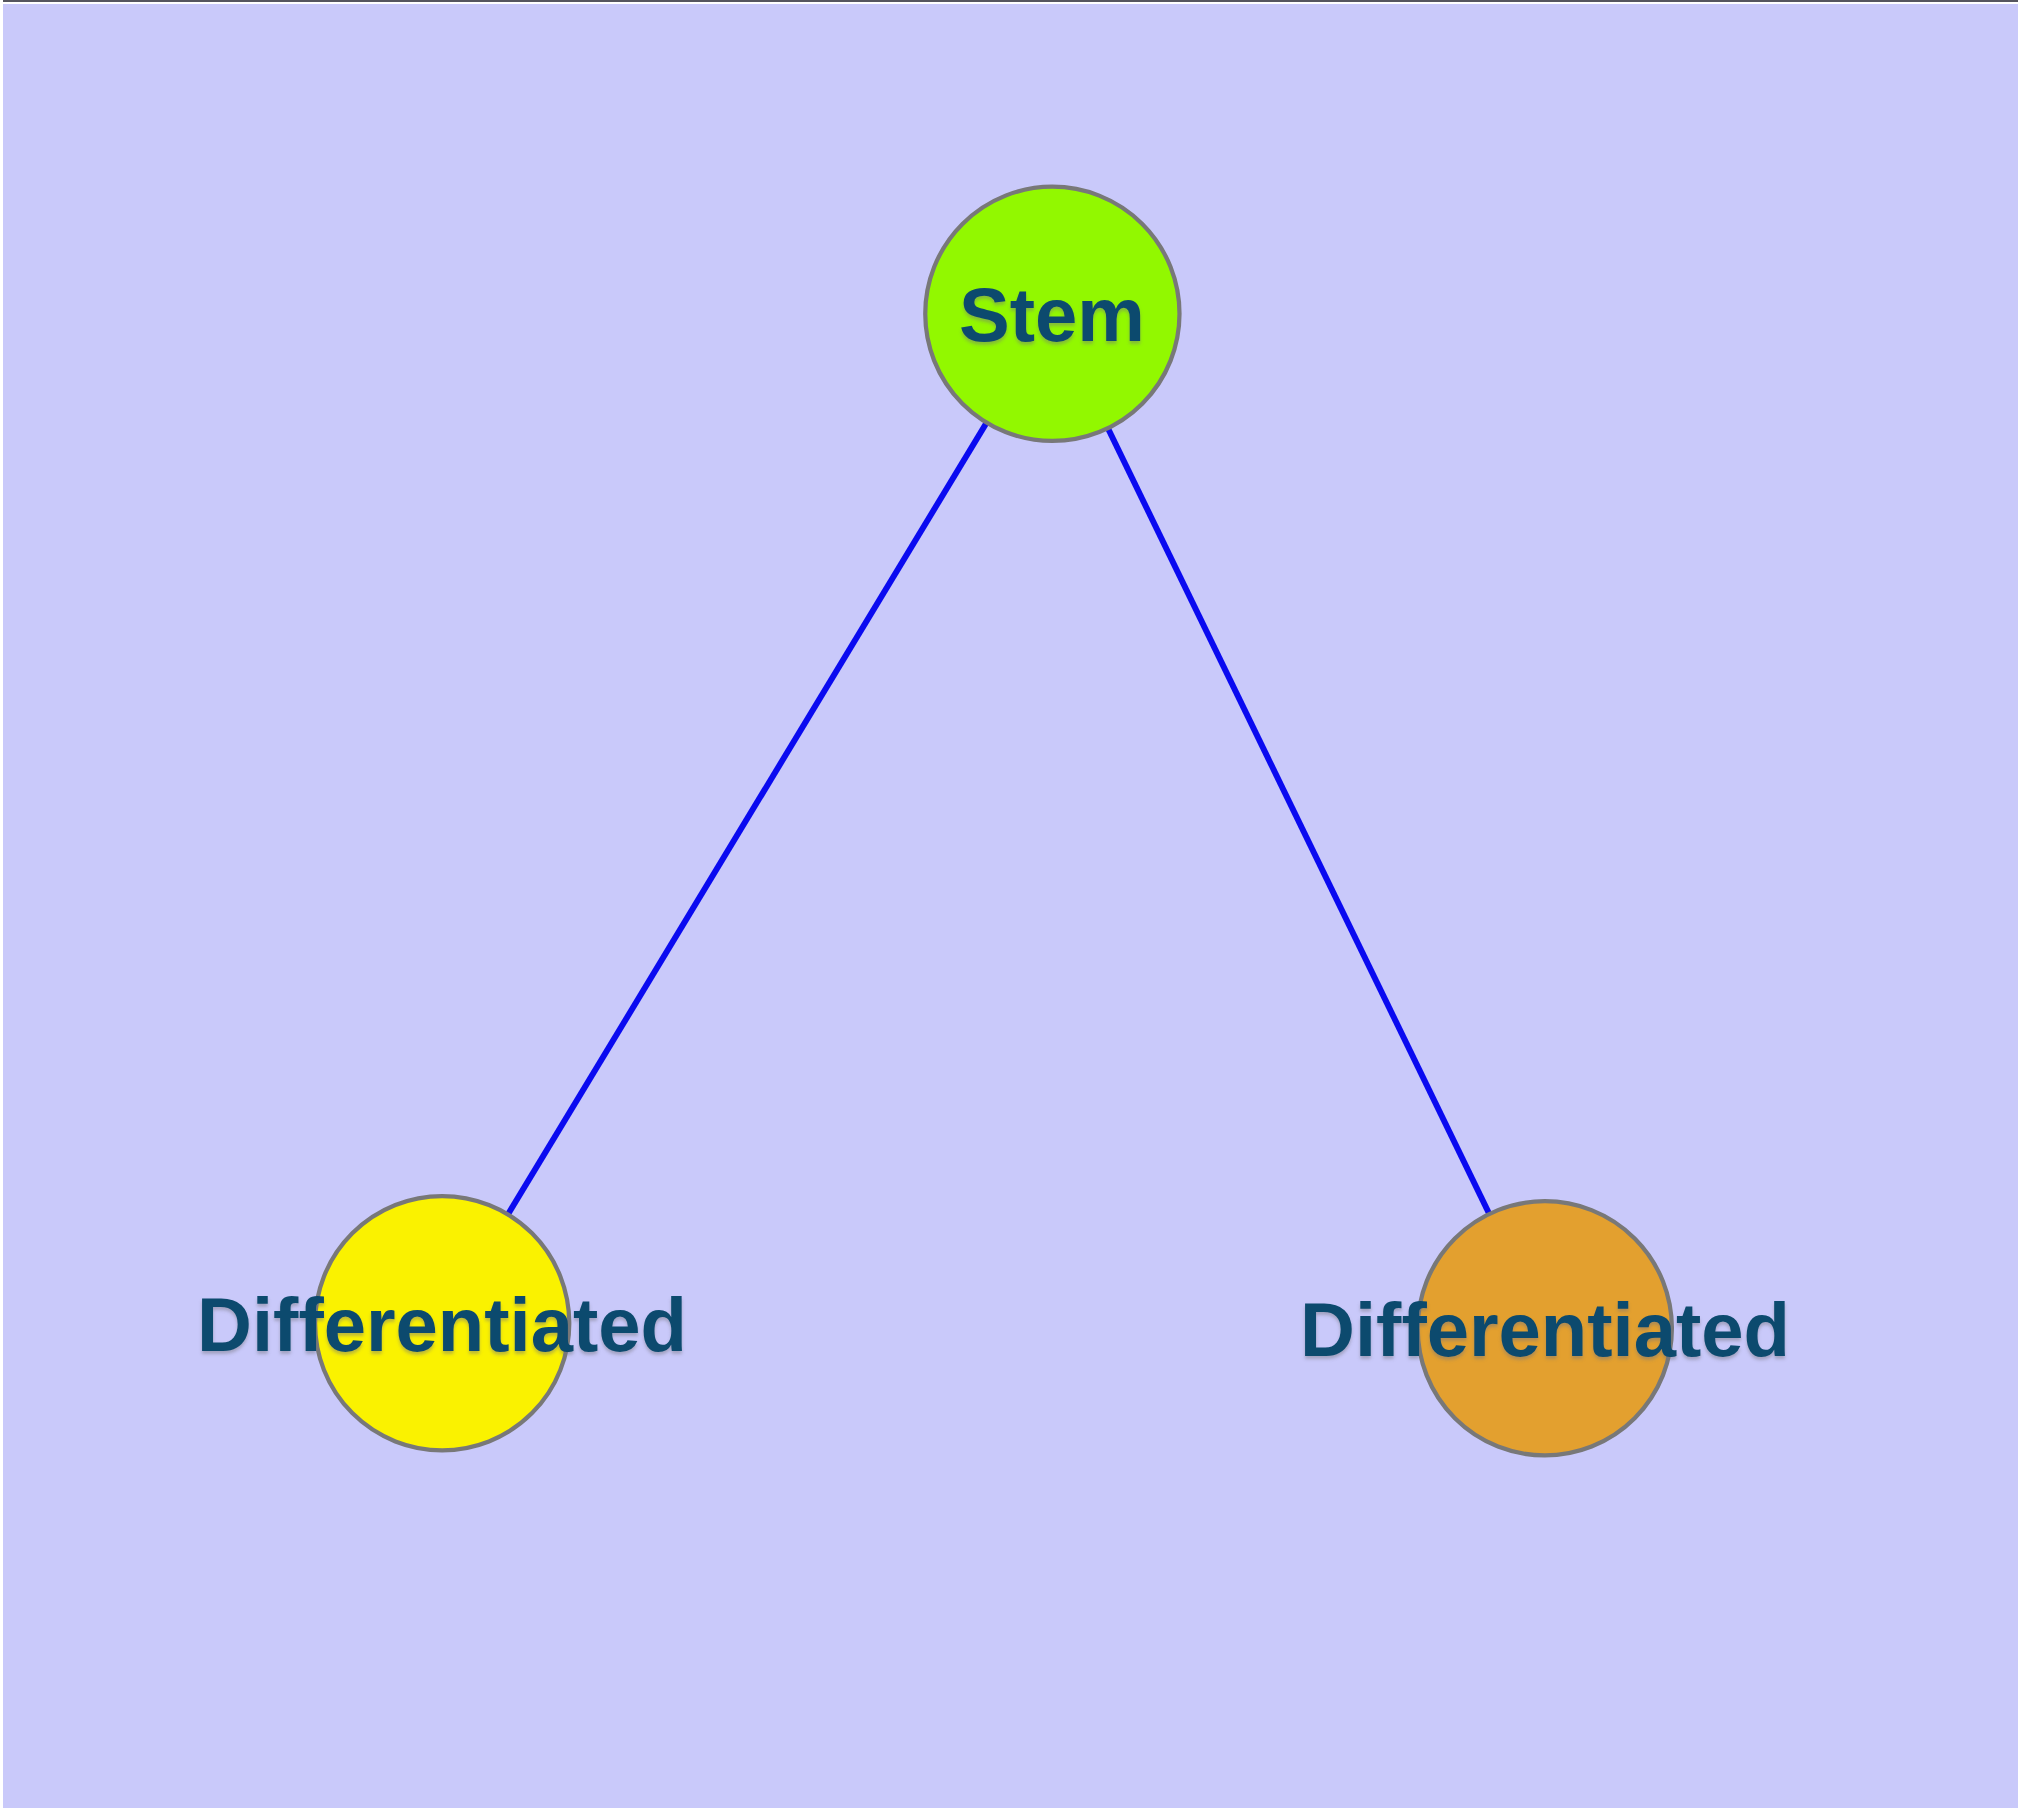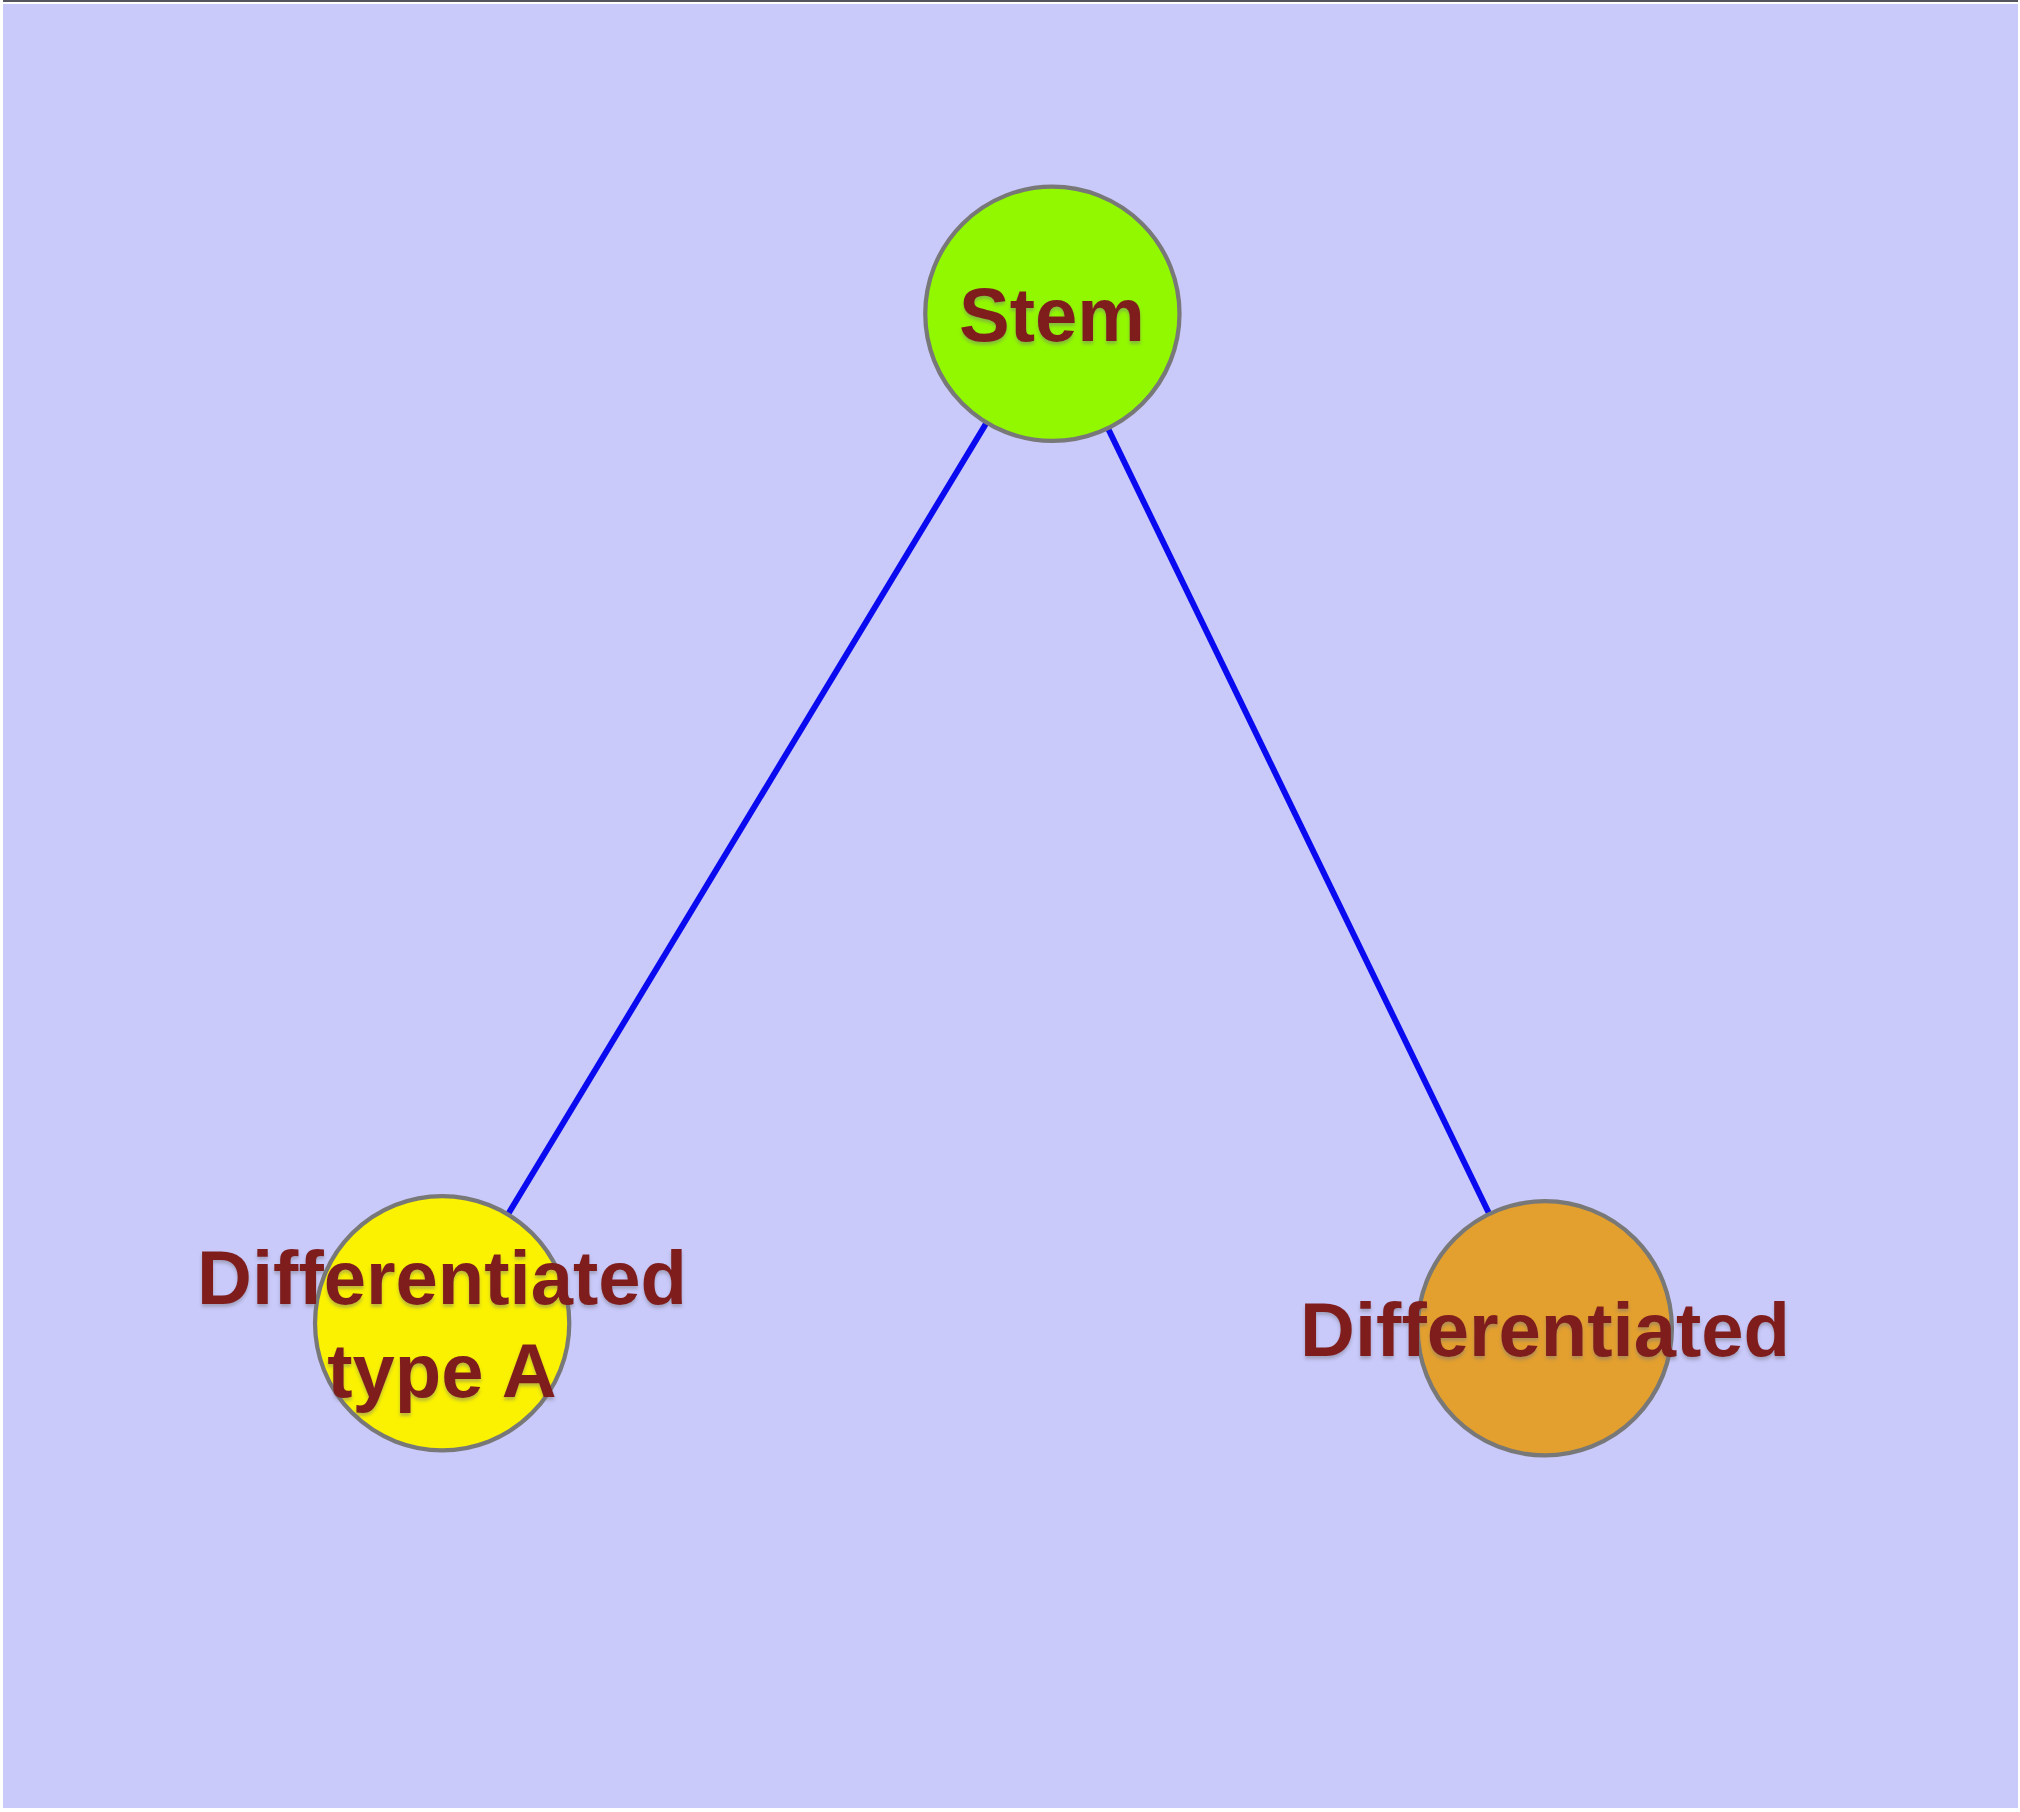--- a/index.html
+++ b/index.html
@@ -36,21 +36,21 @@
   svg.graph {
     position: absolute;
     top: -4.2px;   
     left: 0;
     z-index: 1;
   }
   .node-label {
     position: absolute;
     transform: translate(-50%, -50%);
     z-index: 3;
-    color: #7f1d1d;
+    color: #0c4a6e;
     font-weight: bold;
     font-size: 76px;
     line-height: 93px;
     text-align: center;
     white-space: nowrap;
     letter-spacing: 0px;
     text-shadow: 0 3.4px 3.4px rgba(115, 115, 125, 0.45);
   }
   .node-label .line { display: block; }
   .label-stem   { left: 1049px; top: 314px; }
@@ -73,20 +73,19 @@
     <circle cx="518" cy="1566" r="150" stroke-width="5" fill="#FAF200" stroke="#787878"></circle>
     <circle cx="1819" cy="1572" r="150" stroke-width="5" fill="#E3A02F" stroke="#787878"></circle>
   </svg>
 
   <div class="node-label label-stem">
     <span class="line">Stem</span>
   </div>
 
   <div class="node-label label-type-a">
     <span class="line">Differentiated</span>
-    <span class="line">type A</span>
   </div>
 
   <div class="node-label label-type-b">
     <span class="line">Differentiated</span>
   </div>
 </div>
 
 
 </body></html>

